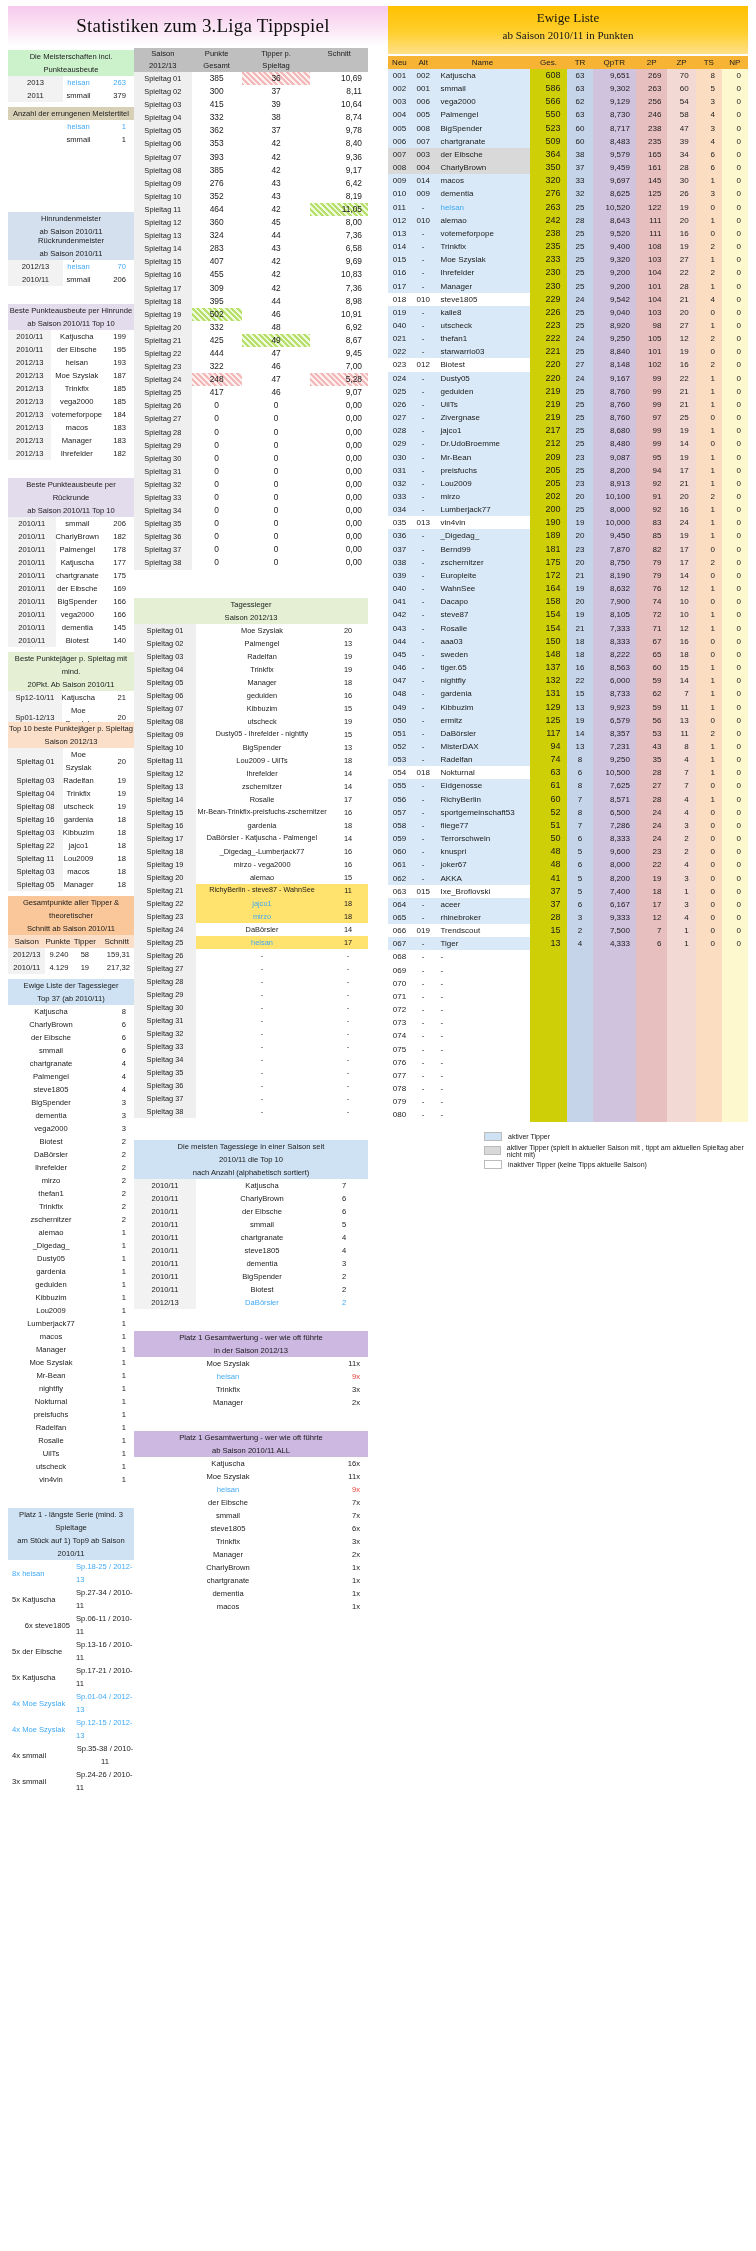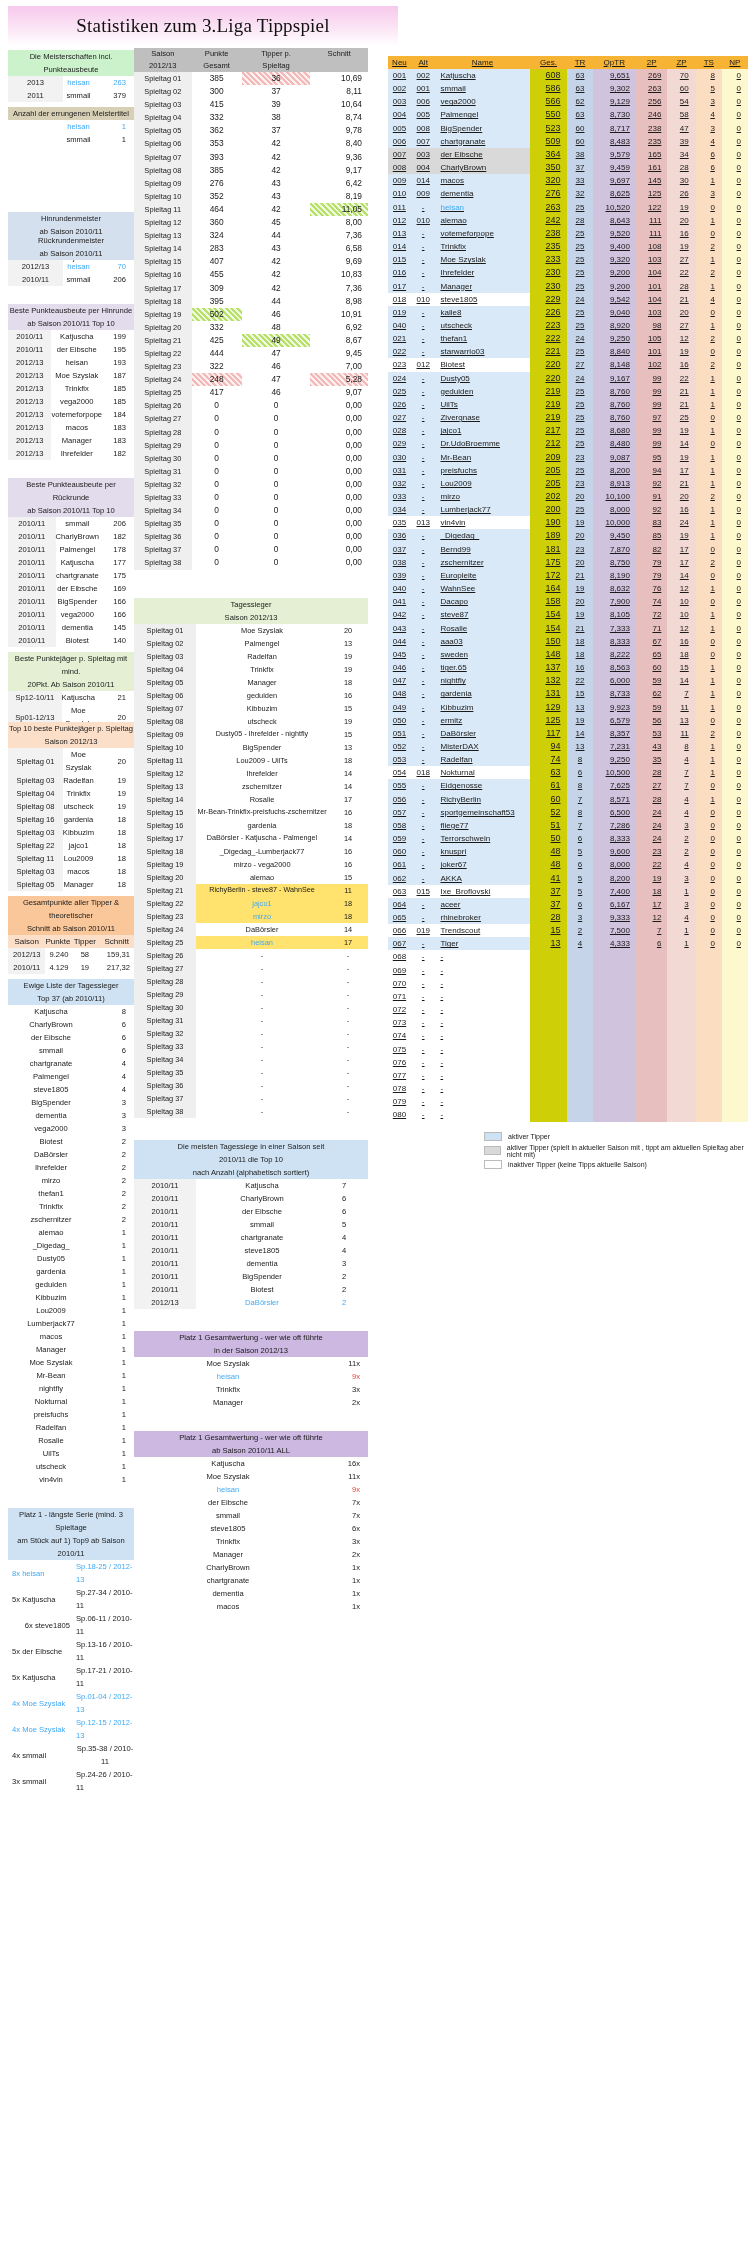--- a/index.html
+++ b/index.html
@@ -82,21 +82,21 @@
   .tsg { position: absolute; left: 134px; width: 234px; }
   .tsg table { width: 100%; font-size: 7.4px; }
   .tsg td { height: 13px; line-height: 11px; vertical-align: middle;}
   .tsg td.sp { width: 62px; background: #efefef; text-align: center; }
   .tsg td.nm { text-align: center; }
   .tsg td.vl { width: 40px; text-align: center; }
   .tsg .two { line-height: 10px; font-size: 7.2px; margin-left: 39px; }
 
   
   .ewig { position: absolute; left: 388px; top: 56px; width: 360px; }
-  .ewig table { width: 100%; font-size: 7.6px; text-decoration: underline; }
+  .ewig table { width: 100%; font-size: 7.6px; }
   .ewig th {
     background: #f7b334; height: 13px; line-height: 13px; font-size: 8px;
     font-weight: normal; color: #202020; text-align: center;
   }
   .ewig td { height: 13.15px; line-height: 13.15px; font-size: 8px; }
   .ewig td.neu { width: 24px; text-align: center; }
   .ewig td.alt { width: 26px; text-align: center; }
   .ewig td.nam { width: 96px; padding-left: 5px; text-align: left; }
   .ewig td.ges { width: 40px; text-align: right; padding-right: 7px; background:#cfcf08; font-size: 9px;}
   .ewig td.tr  { width: 27px; text-align: center; background:#c5d4e8; }
@@ -112,20 +112,24 @@
   .legend { position: absolute; left: 484px; width: 270px; font-size: 7px; }
   .legend .row { display: flex; align-items: center; height: 11px; margin-bottom: 3px; }
   .legend .sw { width: 18px; height: 9px; margin-right: 6px; border: 0px solid #999; }
 </style>
 </head>
 <body>
 
 <div class="page">
 
   <div class="title-left">Statistiken zum 3.Liga Tippspiel</div>
+  <div class="title-right">
+    <div class="l1">Ewige Liste</div>
+    <div class="l2">ab Saison 2010/11 in Punkten</div>
+  </div>
 
   <div class="blk" id="blk-meister" style="left:8px; top:50px; width:126px;"></div>
 
   <div class="mid">
     <table>
       <thead>
         <tr>
           <th>
             <div>Saison</div>
               <div>2012/13</div>

